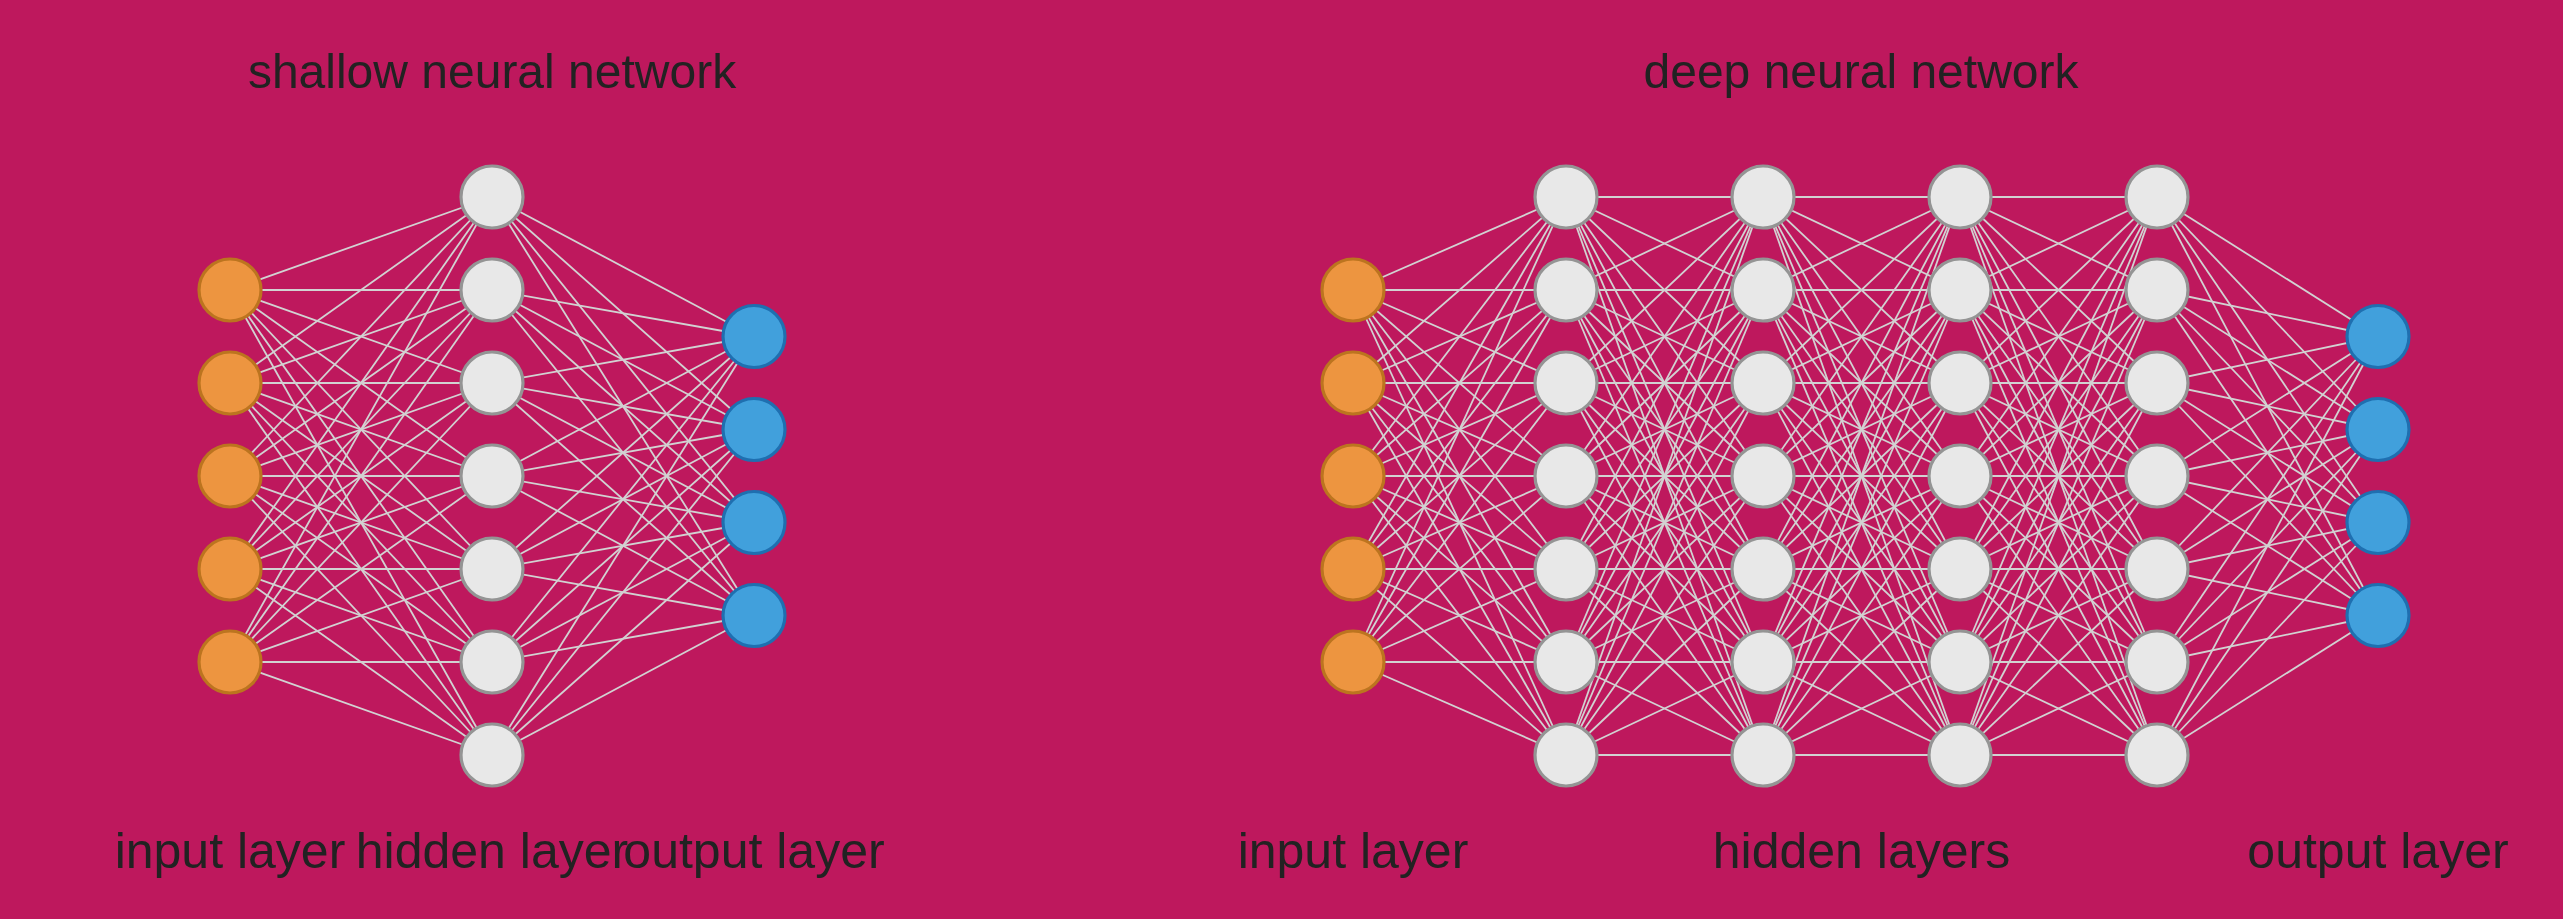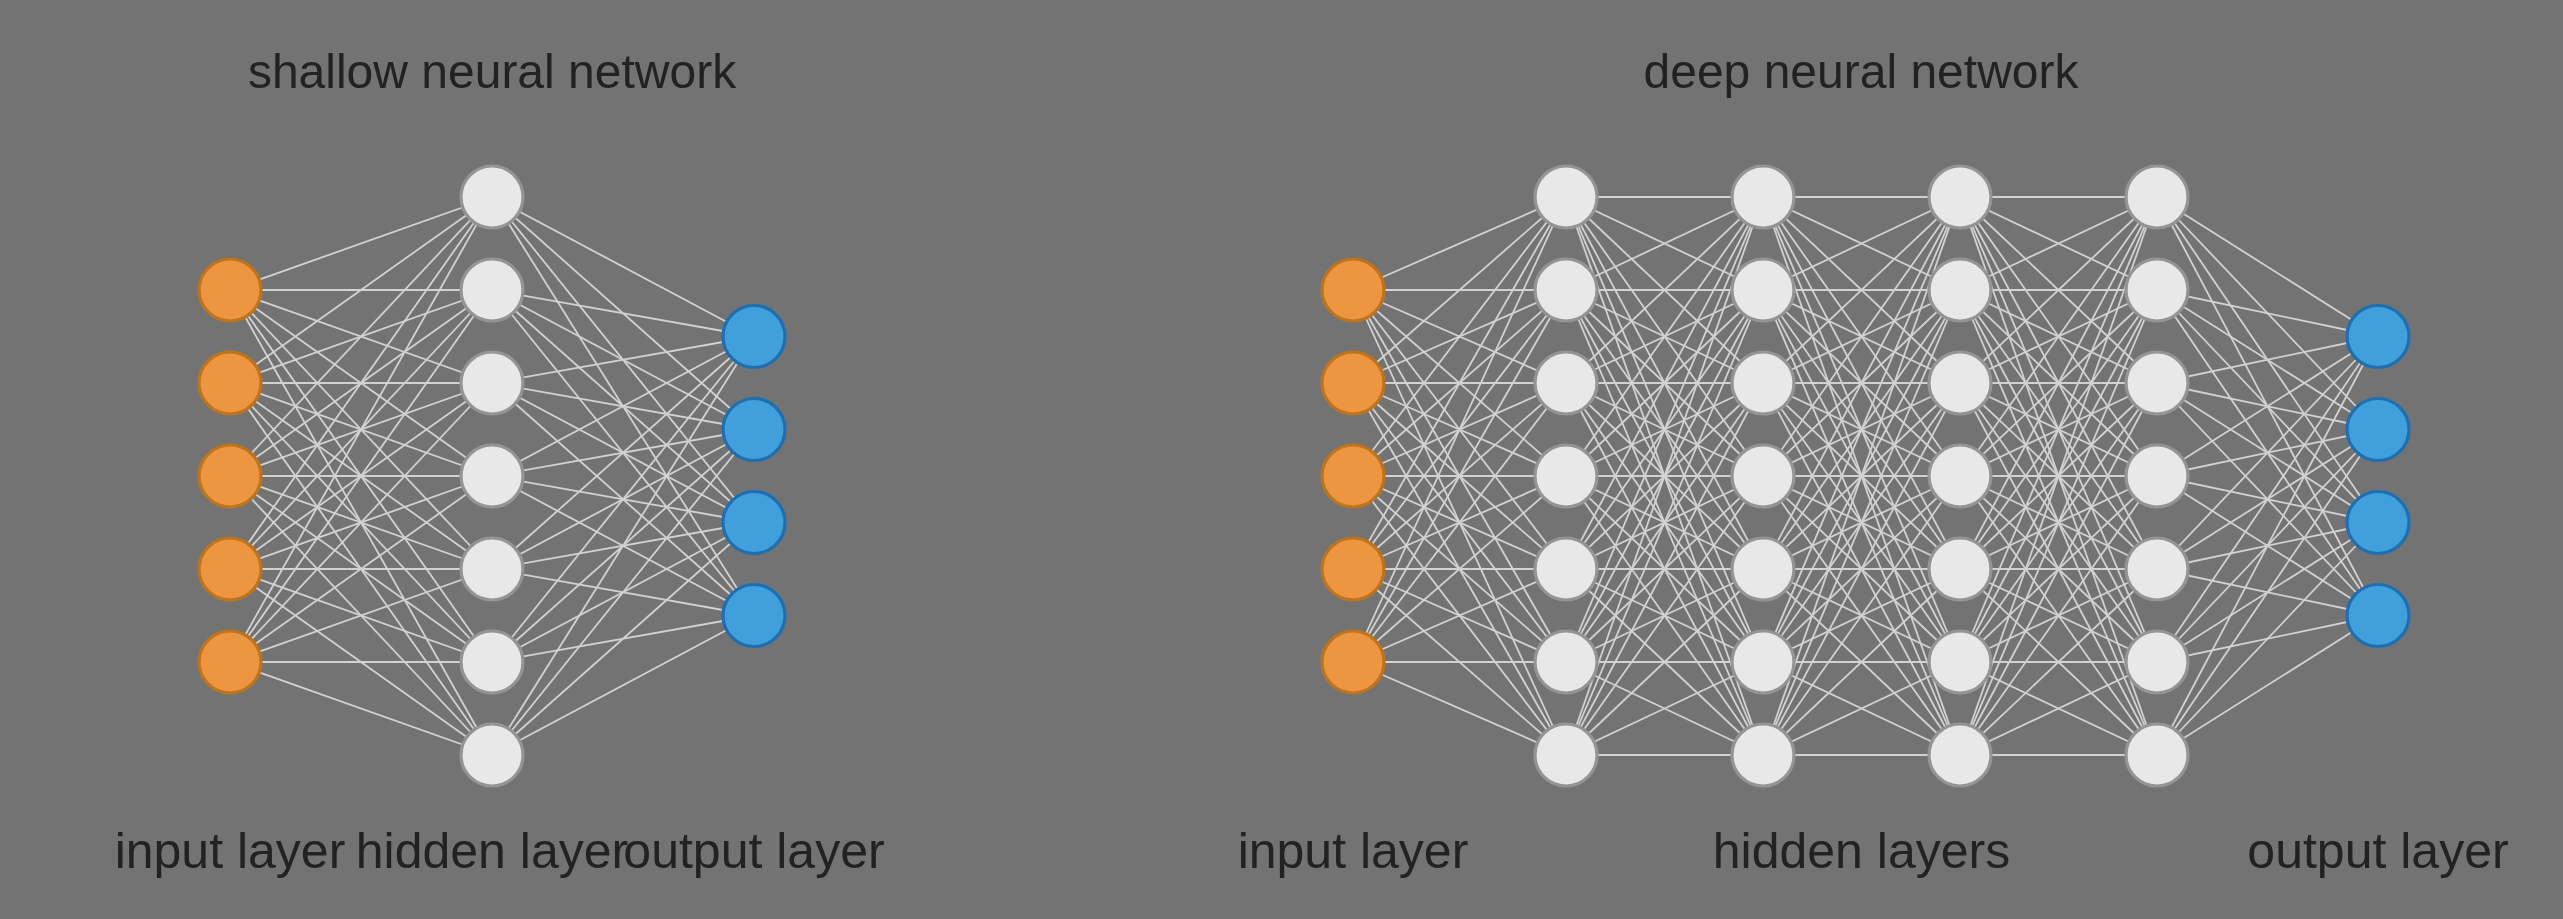--- a/index.html
+++ b/index.html
@@ -4,21 +4,21 @@
 <style>
   html, body {
     margin: 0;
     padding: 0;
     background: #ffffff;
   }
   .canvas {
     position: relative;
     width: 2563px;
     height: 919px;
-    background: #737373;
+    background: #be185d;
     overflow: hidden;
     font-family: "Liberation Sans", sans-serif;
   }
   .canvas svg {
     position: absolute;
     left: 0;
     top: 0;
     display: block;
   }
   text {

